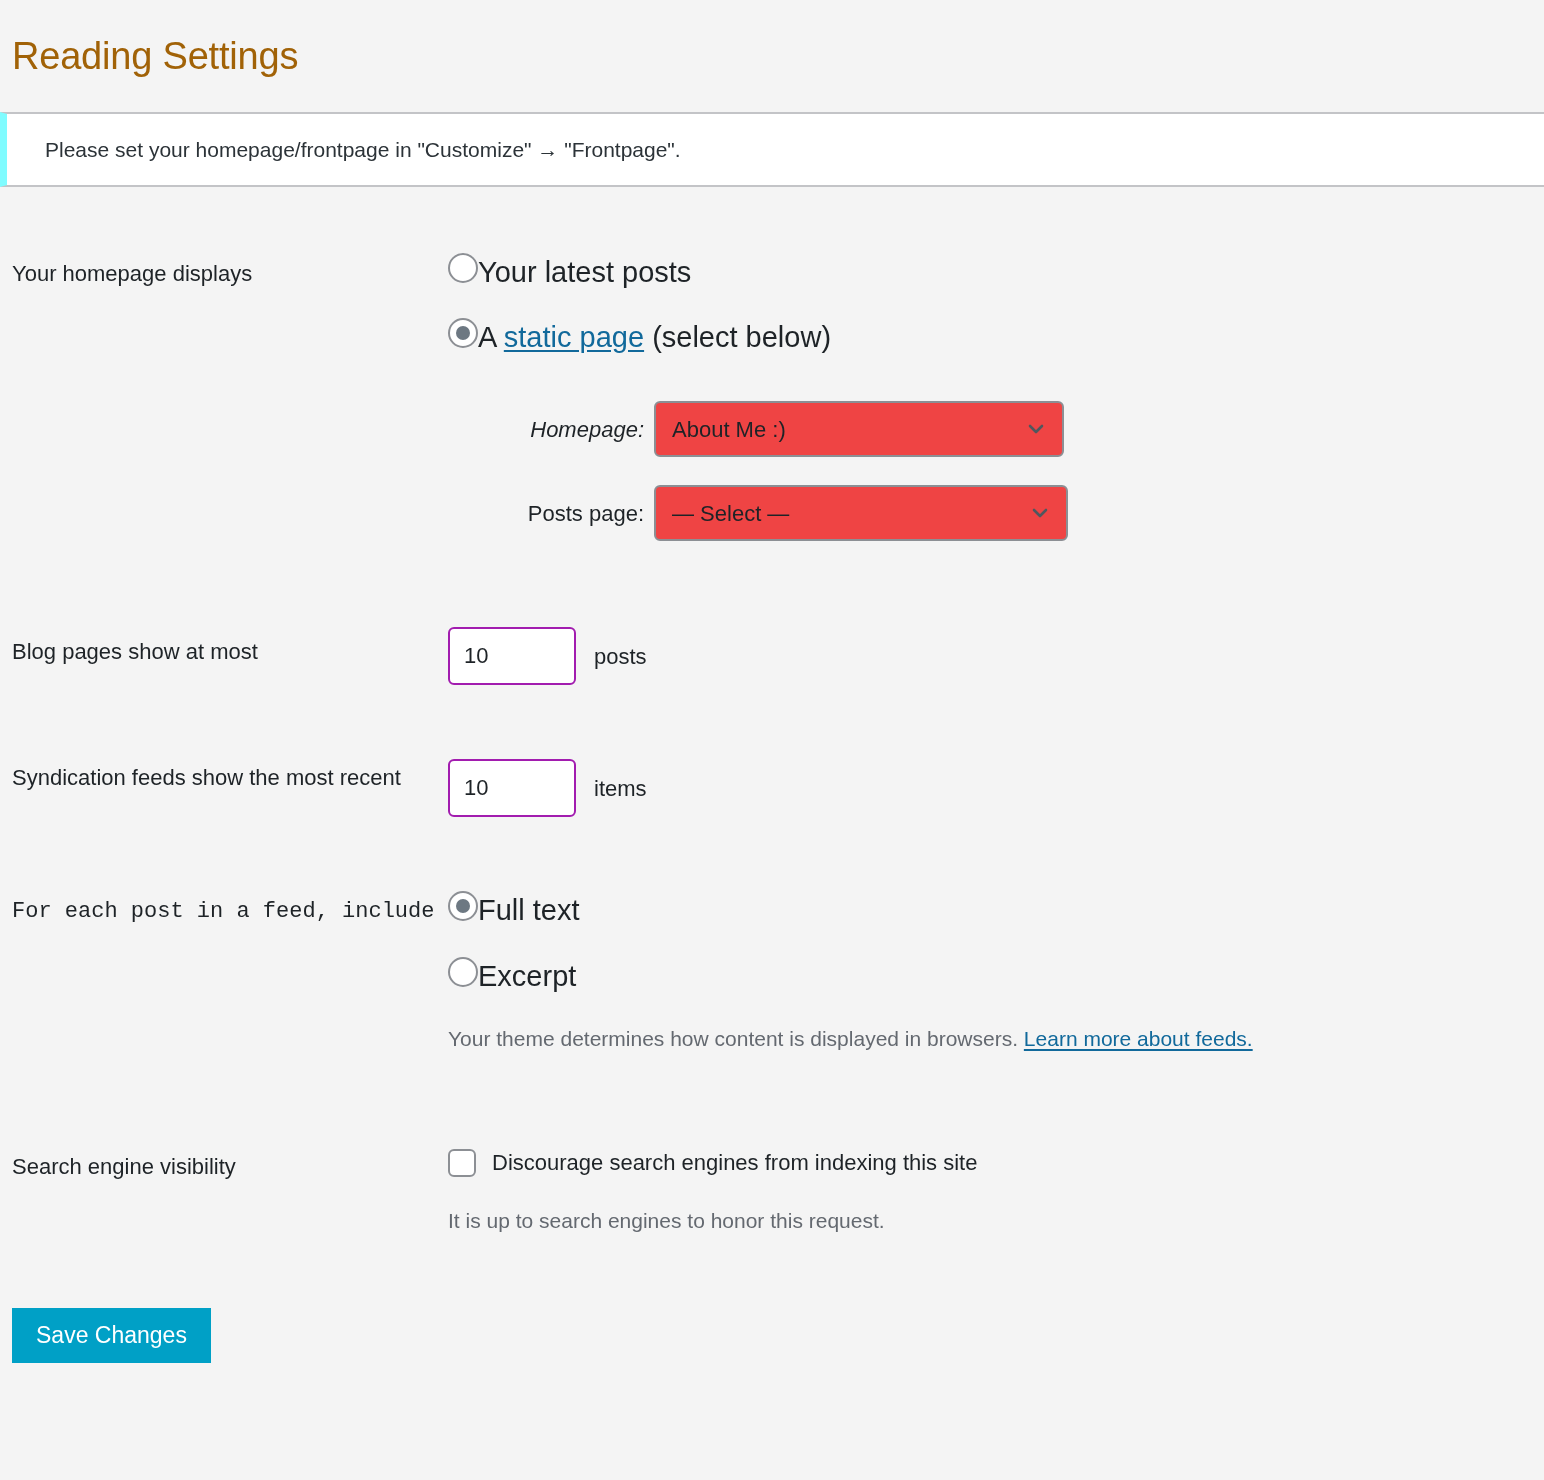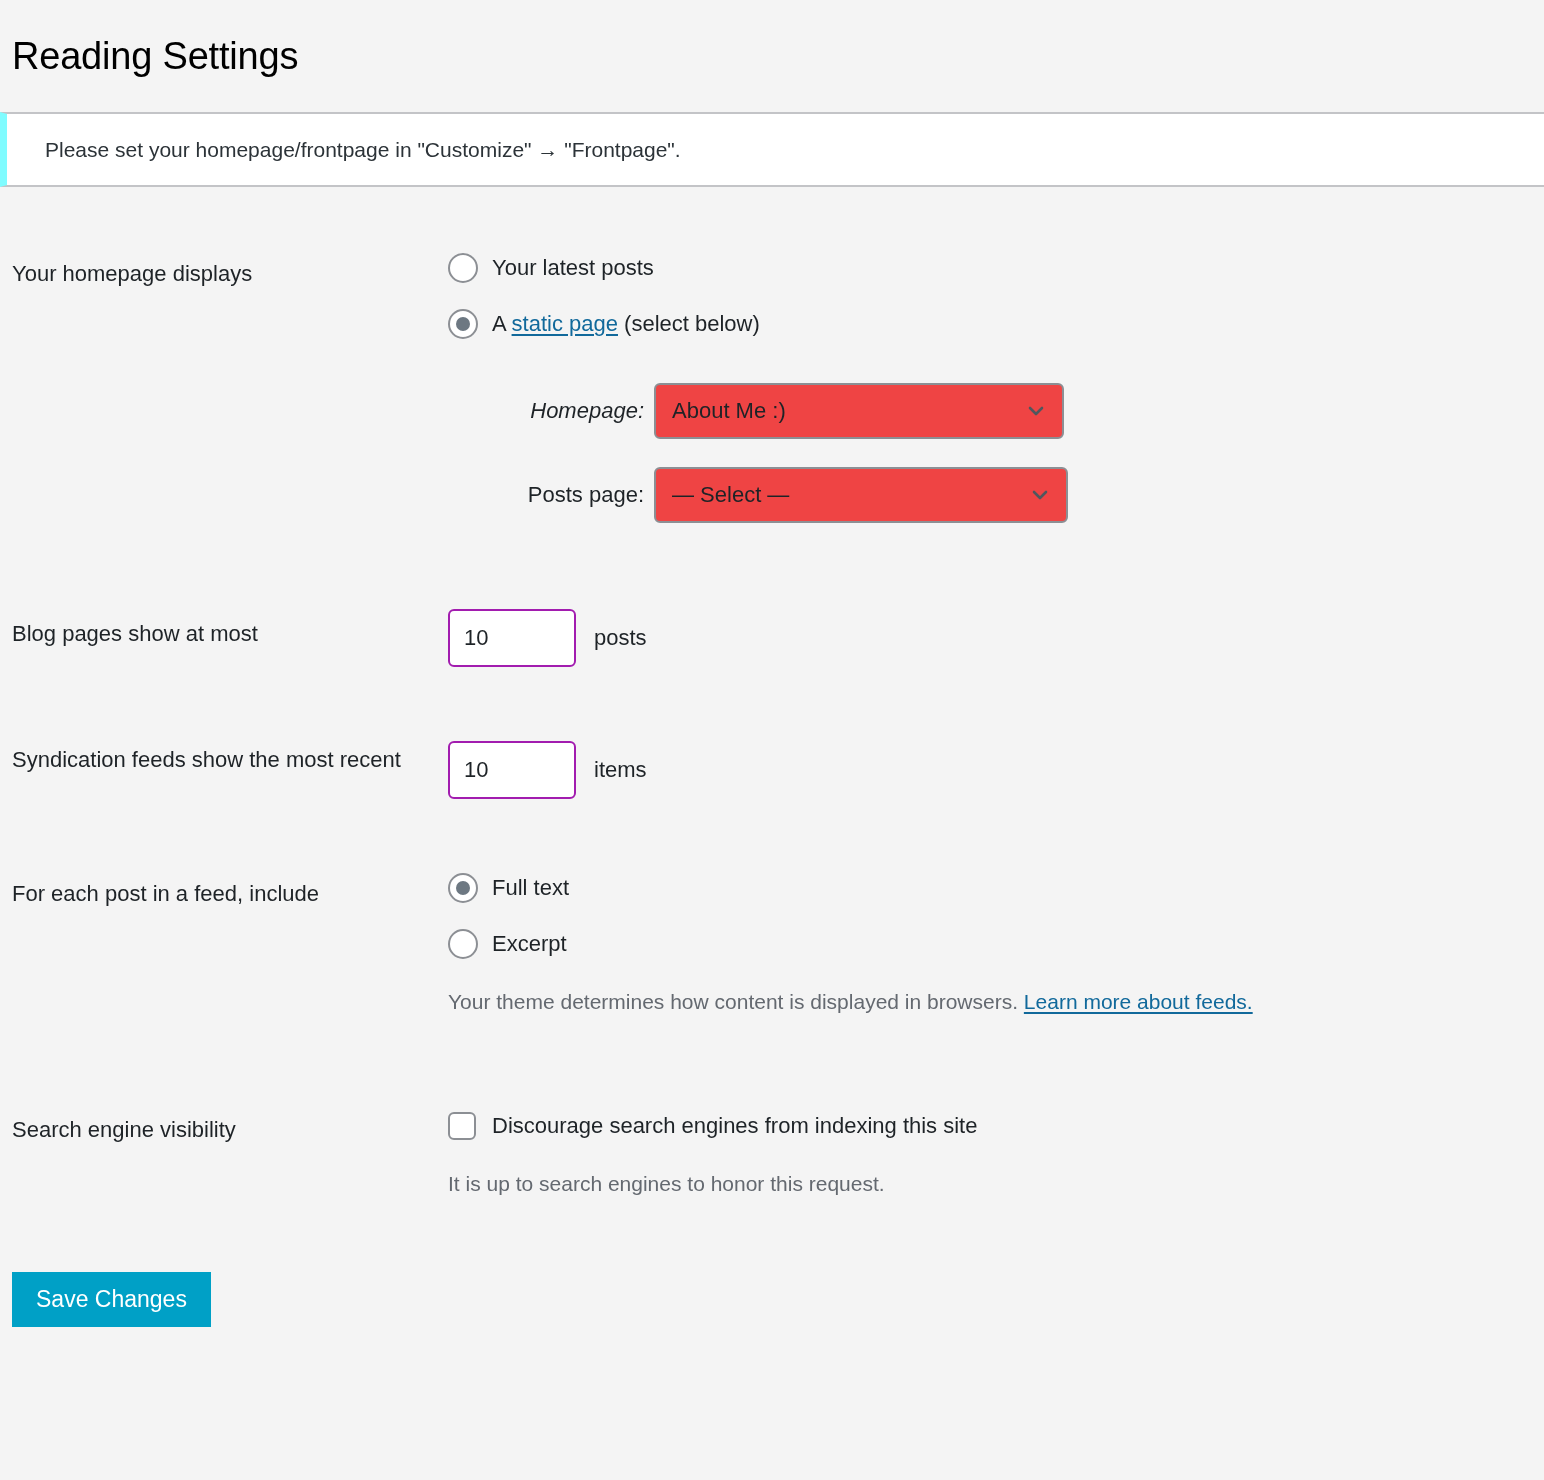--- a/index.html
+++ b/index.html
@@ -14,21 +14,21 @@
     font-family: "Liberation Sans", sans-serif;
     color: #1e2327;
     overflow: hidden;
     position: relative;
   }
 
   
   .page-title {
     font-size: 38px;
     font-weight: 400;
-    color: #000000;
+    color: #a16207;
     margin: 0;
     padding: 34px 0 0 12px;
     line-height: 1.2;
     letter-spacing: -0.2px;
   }
 
   
   .notice {
     margin: 32px 0 0 0;
     width: 1560px;            
@@ -64,32 +64,31 @@
     line-height: 1.35;
   }
 
   
   tr.row-homepage th { padding-top: 58px; }
   tr.row-homepage td { padding-top: 52px; }
   tr.row-blogpages th { padding-top: 72px; }
   tr.row-blogpages td { padding-top: 62px; }
   tr.row-syndication th { padding-top: 54px; }
   tr.row-syndication td { padding-top: 50px; }
-  tr.row-feedinclude th { padding-top: 56px; }
+  tr.row-feedinclude th { padding-top: 56px; font-family: Liberation Mono, monospace; }
   tr.row-feedinclude td { padding-top: 50px; }
   tr.row-searchvis th { padding-top: 54px; }
   tr.row-searchvis td { padding-top: 50px; }
 
   
   .radio-line {
     display: flex;
-    align-items: center;
-    gap: 14px;
+    gap: 0;
     margin-bottom: 26px;
-    font-size: 22px;
+    font-size: 29px;
     color: #1e2327;
   }
   .radio-line:last-child { margin-bottom: 0; }
 
   .radio {
     width: 30px;
     height: 30px;
     min-width: 30px;
     border: 2px solid #8c8f94;
     border-radius: 50%;

